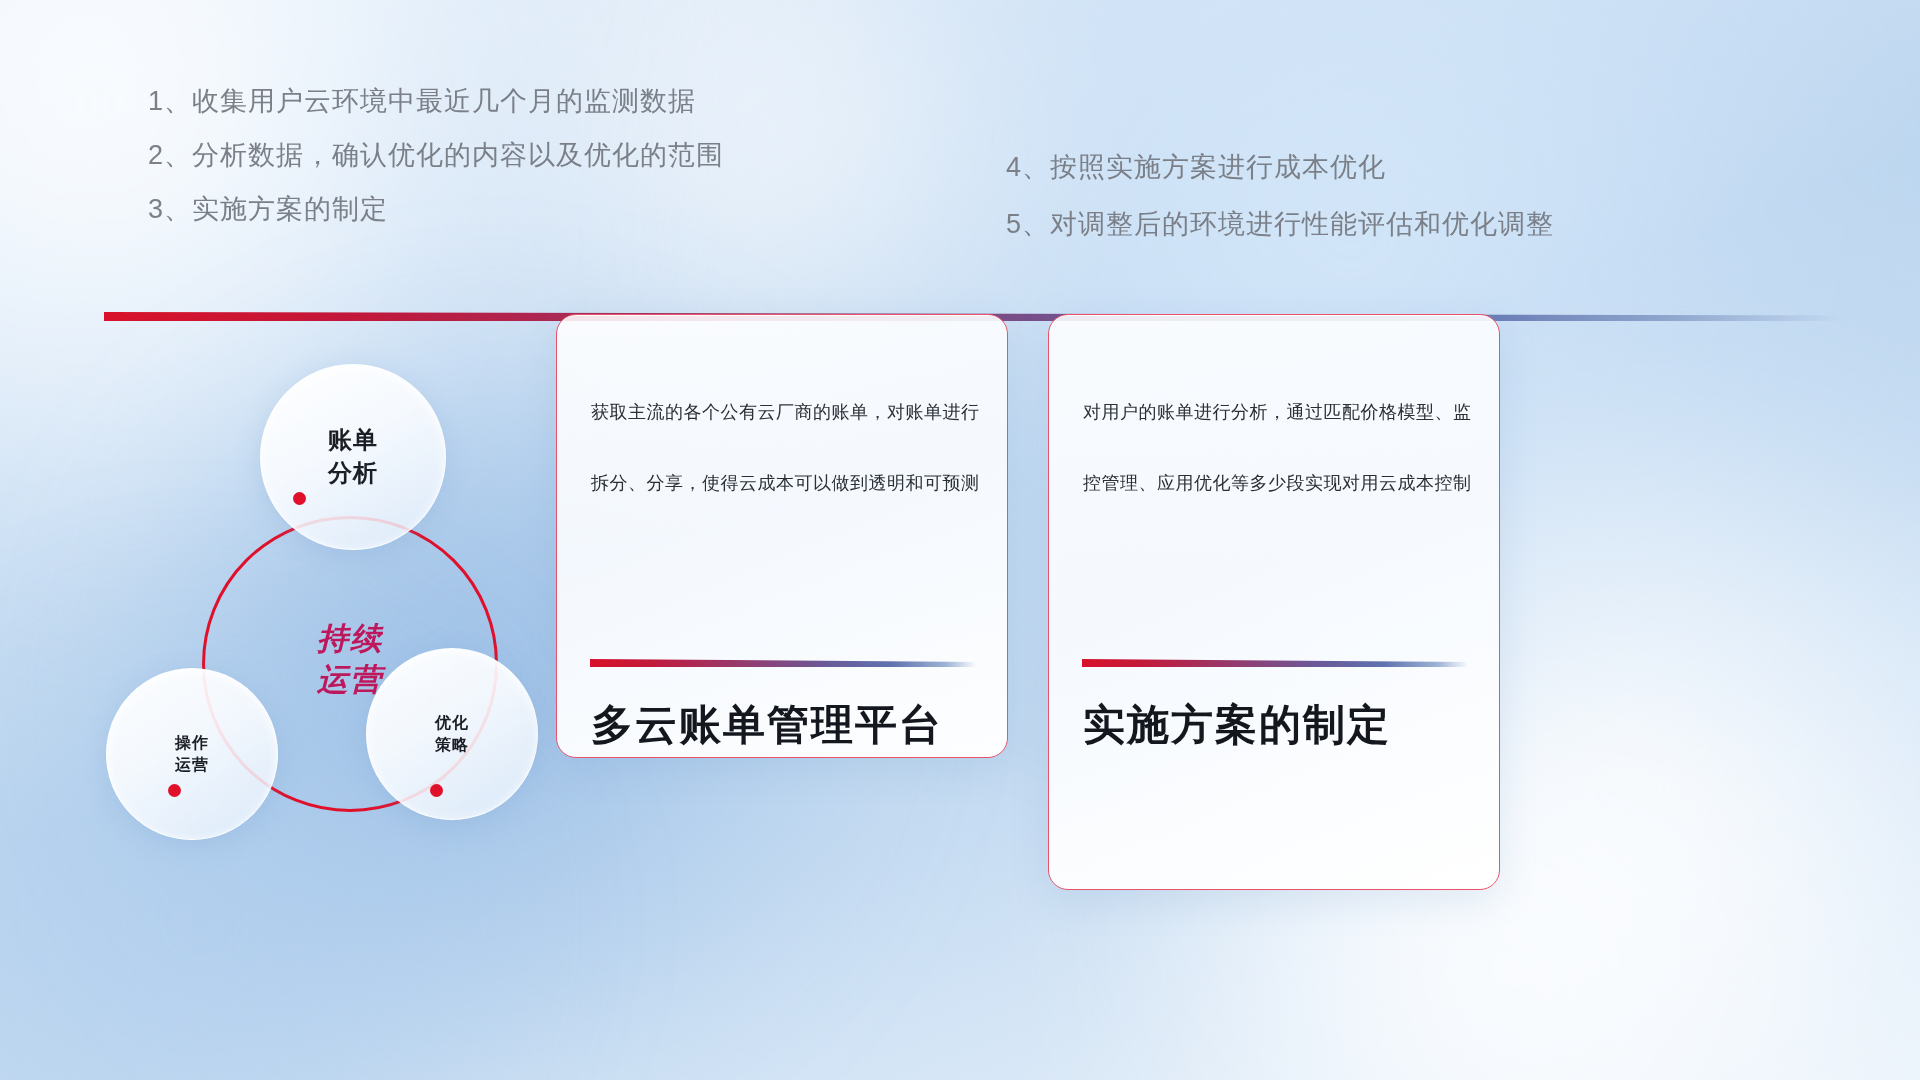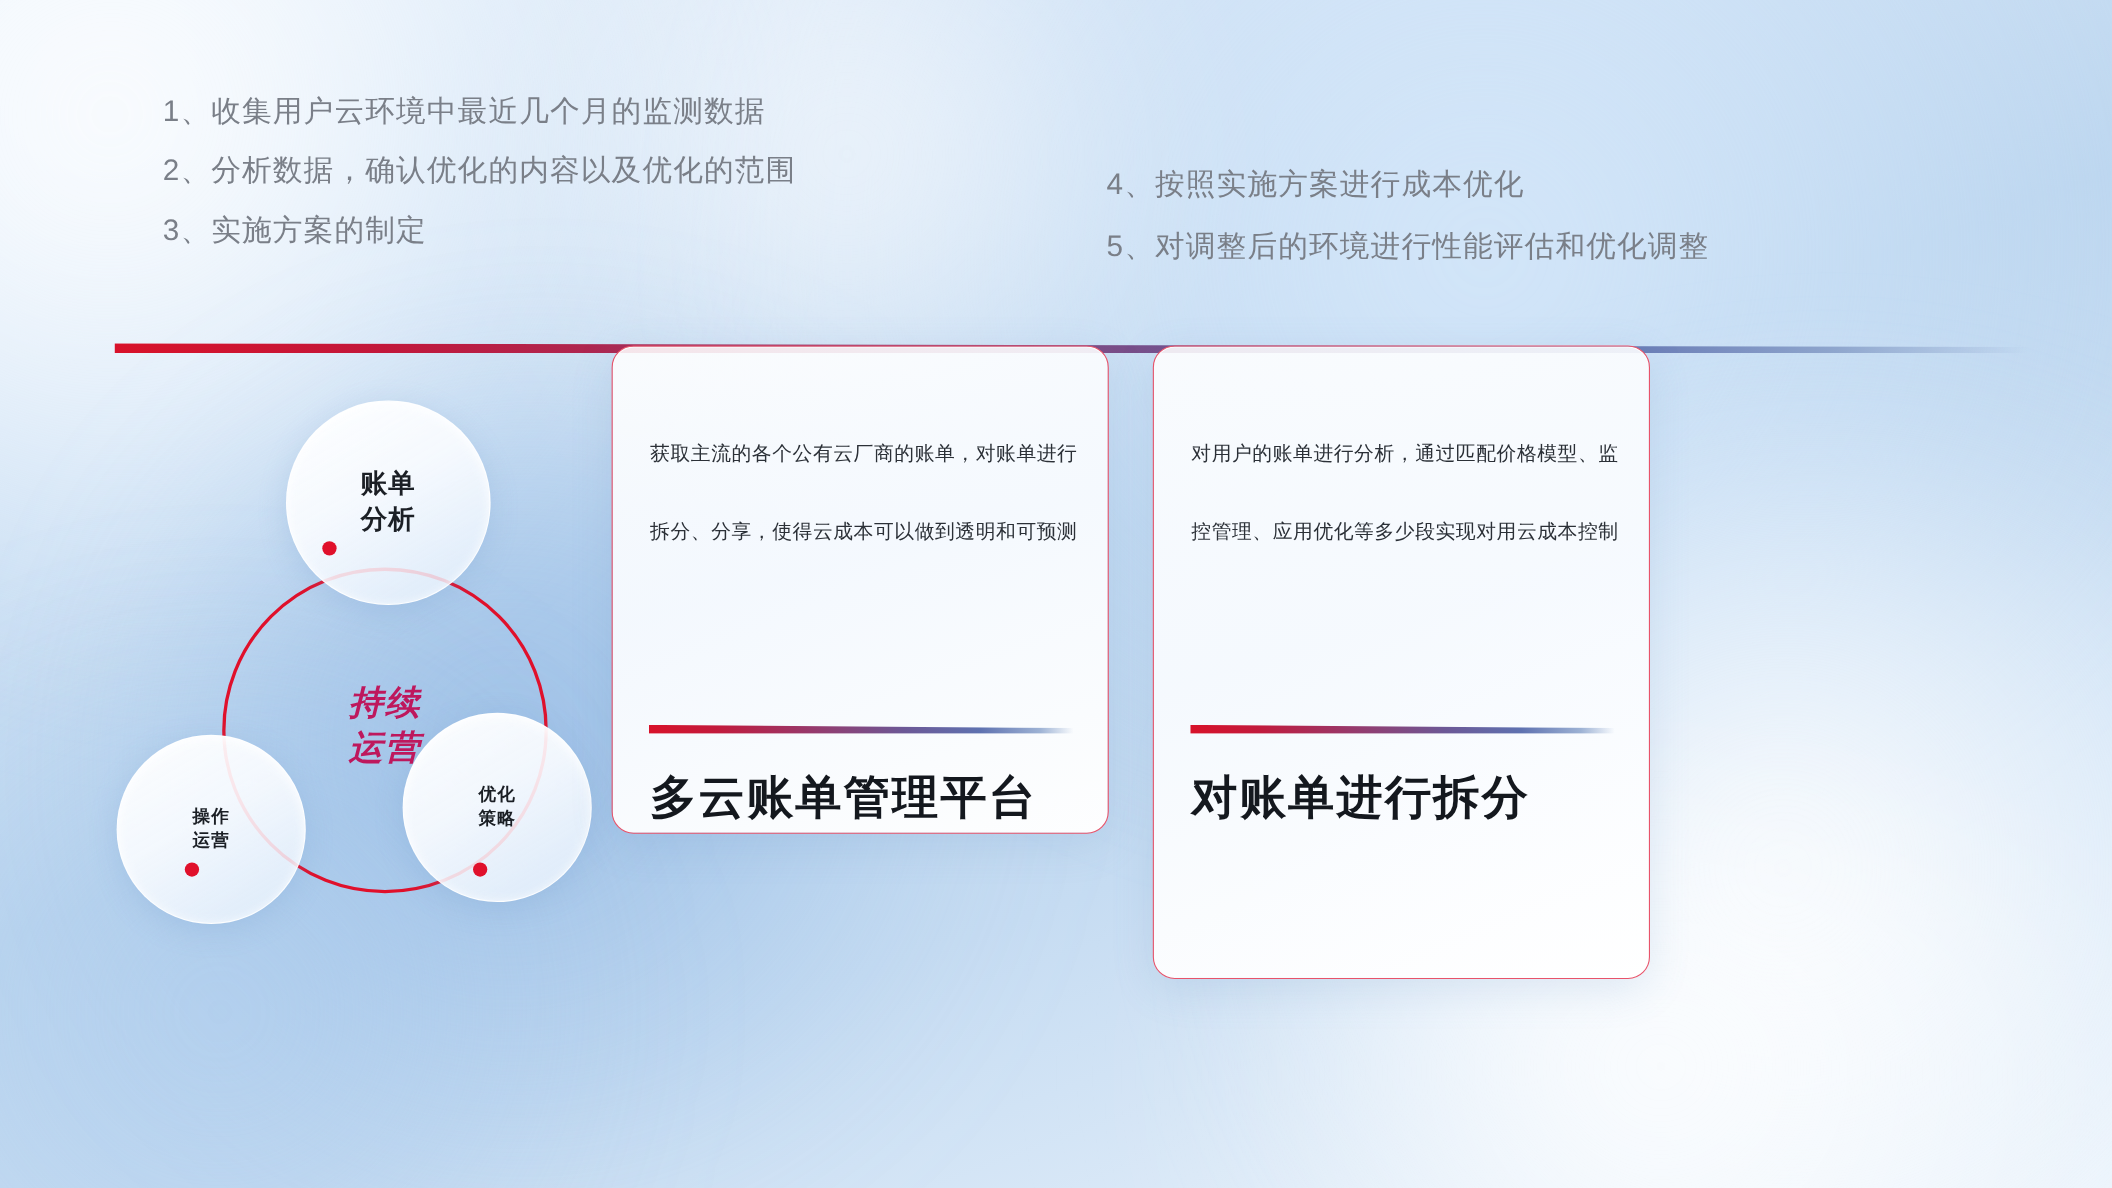--- a/index.html
+++ b/index.html
@@ -207,14 +207,14 @@
     <div class="bar"></div>
   </div>
   <div class="card-title">多云账单管理平台</div>
 </div>
 
 <div class="card" id="card-2">
   <div class="card-body">对用户的账单进行分析，通过匹配价格模型、监控管理、应用优化等多少段实现对用云成本控制</div>
   <div class="card-divider">
     <div class="bar"></div>
   </div>
-  <div class="card-title">对账单进行拆分</div>
+  <div class="card-title">实施方案的制定</div>
 </div>
 
 </body></html>

